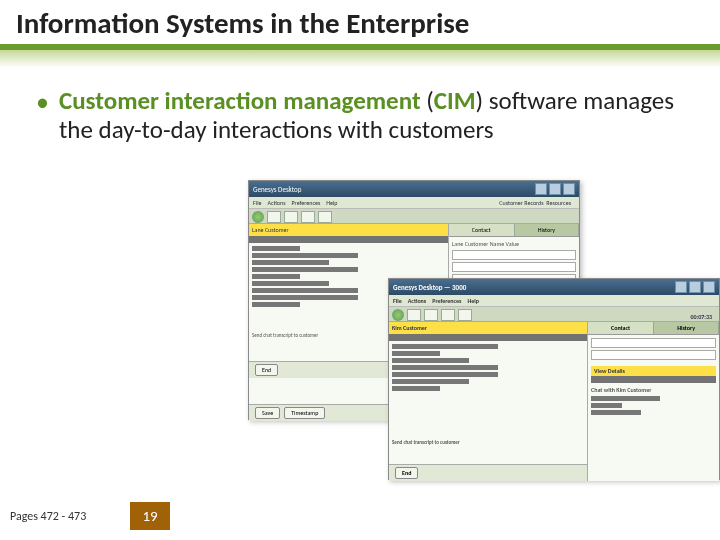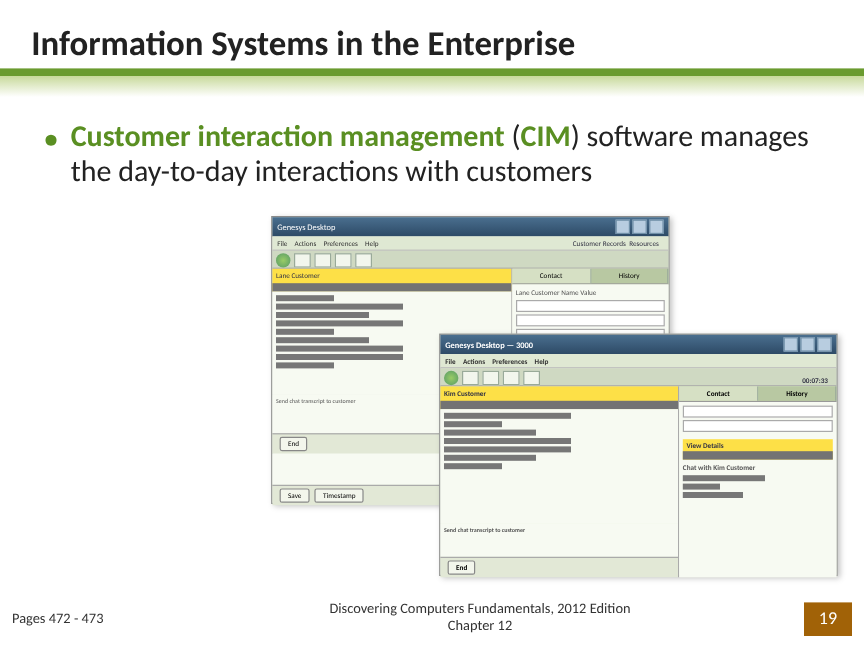--- a/index.html
+++ b/index.html
@@ -12,22 +12,21 @@
     overflow: hidden;
     position: relative;
   }
   .slide {
     width: 720px;
     height: 540px;
     position: relative;
     background: #fff;
   }
   .title-area {
-    padding: 21px 16px 4px 16px;
-    margin-left: 10px;
+    padding: 8px 16px 4px 16px;
   }
   .title {
     font-size: 29px;
     font-weight: bold;
     color: #222;
     margin: 0;
     line-height: 1.1;
   }
   .divider {
     height: 28px;
@@ -53,21 +52,21 @@
     font-size: 25px;
     color: #222;
     line-height: 1.18;
   }
   .key-term {
     color: #5a8f22;
     font-weight: bold;
   }
   .images {
     position: absolute;
-    left: 226px;
+    left: 248px;
     top: 180px;
     width: 458px;
     height: 300px;
     pointer-events: none;
   }
   .mockwin {
     position: absolute;
     border: 1px solid #8a8a8a;
     background: #e9efe3;
     box-shadow: 2px 2px 5px rgba(0,0,0,0.25);
@@ -281,20 +280,16 @@
               <div class="logline w3"></div>
           </div>
         </div>
       </div>
     </div>
 
   </div>
 
   <div class="footer">
     <div class="pages">Pages 472 - 473</div>
-    <div class="book">
-      <span>Discovering Computers Fundamentals, 2012 Edition</span><br>
-      <span>Chapter 12</span>
-    </div>
     <div class="num">19</div>
   </div>
 
 </div>
 
 </body></html>

